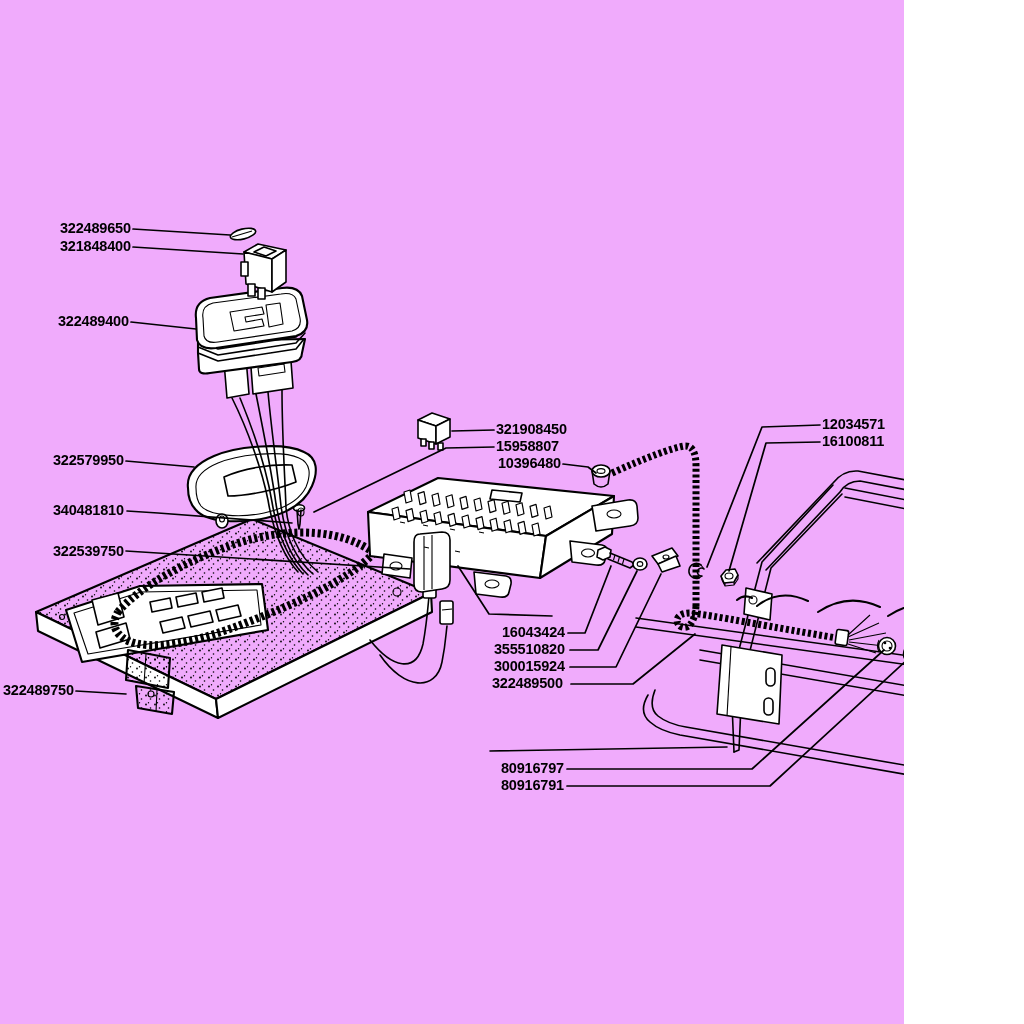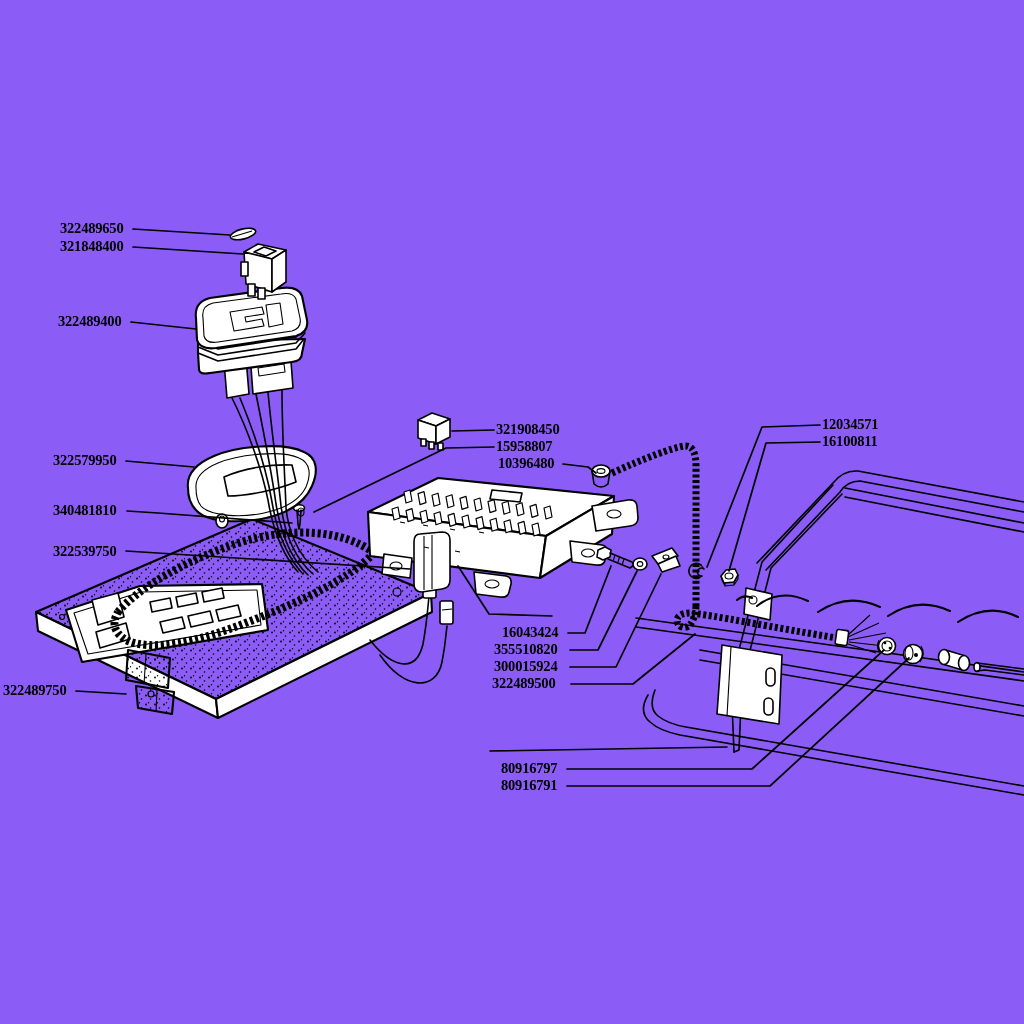--- a/index.html
+++ b/index.html
@@ -1,17 +1,17 @@
 <!DOCTYPE html>
 <html><head>
 <meta charset="utf-8">
 <style>
   html,body{margin:0;padding:0;background:#fff;}
-  .stage{position:relative;width:1024px;height:1024px;background:#8b5cf6;overflow:hidden;
-         font-family:Liberation Serif, serif;}
+  .stage{position:relative;width:904px;height:1024px;background:#f0abfc;overflow:hidden;
+         font-family:Liberation Sans, sans-serif;}
   svg{position:absolute;top:0;left:0;}
   .art{fill:none;stroke:#000;stroke-width:1.6;stroke-linejoin:round;stroke-linecap:round;}
   .art2{fill:none;stroke:#000;stroke-width:2.1;stroke-linejoin:round;stroke-linecap:round;}
   .thin{fill:none;stroke:#000;stroke-width:1.1;stroke-linejoin:round;}
   .wfill{fill:#fff;stroke:#000;stroke-width:1.6;stroke-linejoin:round;}
   .wfill2{fill:#fff;stroke:#000;stroke-width:2.1;stroke-linejoin:round;}
   .sp{fill:url(#stipple);stroke:#000;stroke-width:2.1;stroke-linejoin:round;}
   .chain{fill:none;stroke:#000;stroke-width:8;stroke-dasharray:3.1 2.7;stroke-linecap:butt;}
   .chain2{fill:none;stroke:#000;stroke-width:7;stroke-dasharray:3 2.6;stroke-linecap:butt;}
   .leader{fill:none;stroke:#000;stroke-width:1.7;stroke-linejoin:round;stroke-linecap:round;}

